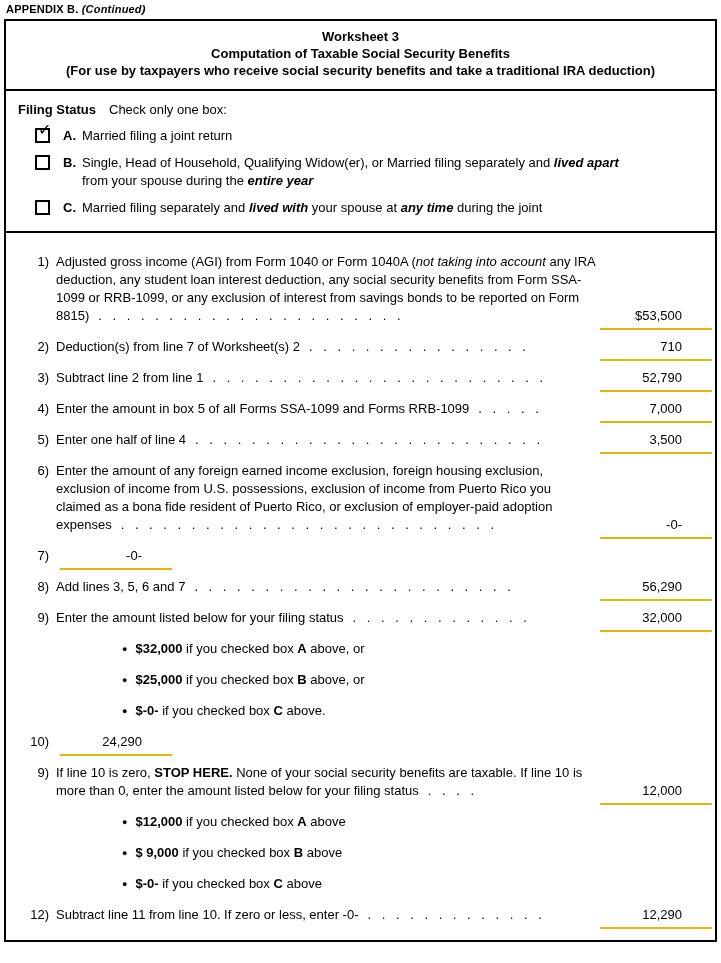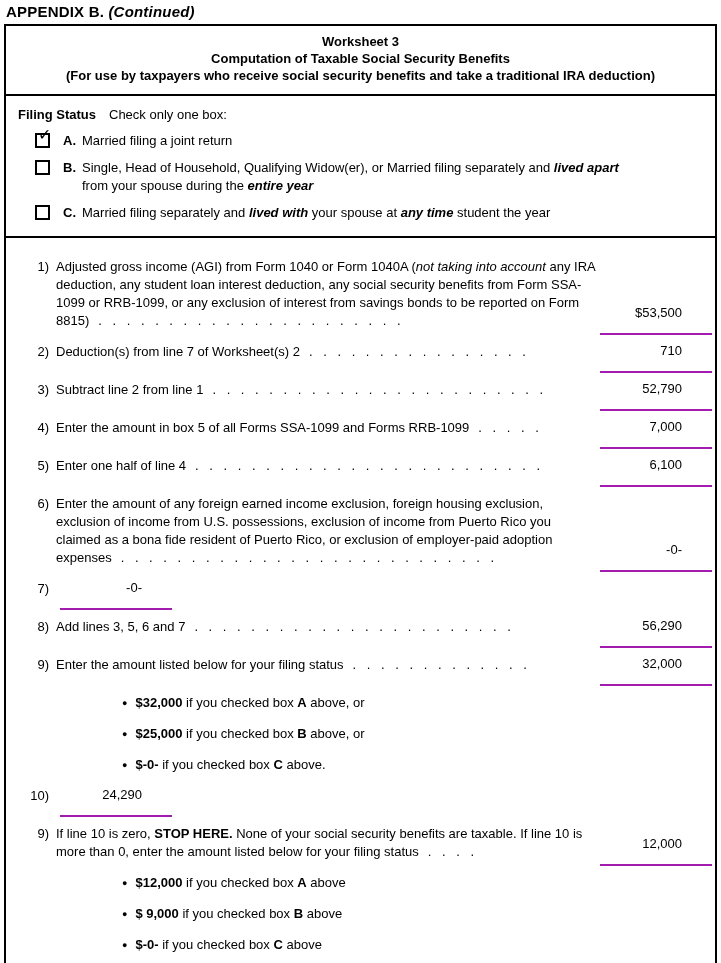--- a/index.html
+++ b/index.html
@@ -4,21 +4,21 @@
 <style>
   * { box-sizing: border-box; }
   html, body { margin: 0; padding: 0; }
   body {
     width: 721px; height: 963px;
     background: #fff; color: #000;
     font-family: "Liberation Sans", sans-serif;
     font-size: 13px;
   }
   .appendix-title {
-    font-size: 15px; font-weight: bold;
+    font-size: 11px; font-weight: bold;
     padding: 3px 0 4px 6px;
     letter-spacing: 0.2px;
   }
   .appendix-title .cont { font-style: italic; }
 
   .worksheet-box {
     margin: 0 4px;
     border: 2px solid #000;
   }
   .box-header {
@@ -51,22 +51,22 @@
 
   .items { padding: 20px 0 16px; }
   .item { display: flex; align-items: flex-start; margin-top: 13px; }
   .item:first-child { margin-top: 0; }
   .num { flex: none; width: 50px; padding-right: 7px; text-align: right; line-height: 18px; }
   .text { width: 540px; line-height: 18px; }
   .leader { padding-left: 9px; word-spacing: 7px; white-space: normal; }
   .amount {
     flex: none; width: 112px; margin-left: 4px;
     align-self: flex-end; margin-bottom: -5px;
-    border-bottom: 2px solid #a21caf;
-    text-align: right; padding: 0 30px 12px 0;
+    border-bottom: 2px solid #eab308;
+    text-align: right; padding: 0 30px 4px 0;
     line-height: 16px;
   }
   .bullet .text { padding-left: 66px; }
   .bullet-glyph { font-size: 9px; margin-right: 8px; vertical-align: 1px; }
 
   .seg-r { font-weight: normal; font-style: normal; }
   .seg-b { font-weight: bold; }
   .seg-i { font-style: italic; }
   .seg-bi { font-weight: bold; font-style: italic; text-align: right; }
 </style>
@@ -102,21 +102,21 @@
         </span>
       <span class="opt-letter">B.</span>
       <span class="opt-text"><span class="seg-r">Single, Head of Household, Qualifying Widow(er), or Married filing separately and </span><span class="seg-bi">lived apart</span><span class="seg-r"> from your spouse during the </span><span class="seg-bi">entire year</span></span>
     </div>
 
     <div class="option">
       <span class="cb">
           <span class="check"></span>
         </span>
       <span class="opt-letter">C.</span>
-      <span class="opt-text"><span class="seg-r">Married filing separately and </span><span class="seg-bi">lived with</span><span class="seg-r"> your spouse at </span><span class="seg-bi">any time</span><span class="seg-r"> student the year</span></span>
+      <span class="opt-text"><span class="seg-r">Married filing separately and </span><span class="seg-bi">lived with</span><span class="seg-r"> your spouse at </span><span class="seg-bi">any time</span><span class="seg-r"> during the joint</span></span>
     </div>
   </div>
 
   <div class="items">
 
     <div class="item">
       <div class="num">1)</div>
       <div class="text"><span><span class="seg-r">Adjusted gross income (AGI) from Form 1040 or Form 1040A (</span><span class="seg-i">not taking into account</span><span class="seg-r"> any IRA deduction, any student loan interest deduction, any social security benefits from Form SSA-1099 or RRB-1099, or any exclusion of interest from savings bonds to be reported on Form 8815)</span></span><span class="leader">. . . . . . . . . . . . . . . . . . . . . .</span></div>
       <div class="amount"><span>$53,500</span></div>
     </div>
@@ -135,21 +135,21 @@
 
     <div class="item">
       <div class="num">4)</div>
       <div class="text"><span><span class="seg-r">Enter the amount in box 5 of all Forms SSA-1099 and Forms RRB-1099</span></span><span class="leader">. . . . .</span></div>
       <div class="amount"><span>7,000</span></div>
     </div>
 
     <div class="item">
       <div class="num">5)</div>
       <div class="text"><span><span class="seg-r">Enter one half of line 4</span></span><span class="leader">. . . . . . . . . . . . . . . . . . . . . . . . .</span></div>
-      <div class="amount"><span>6,100</span></div>
+      <div class="amount"><span>3,500</span></div>
     </div>
 
     <div class="item">
       <div class="num">6)</div>
       <div class="text"><span><span class="seg-r">Enter the amount of any foreign earned income exclusion, foreign housing exclusion, exclusion of income from U.S. possessions, exclusion of income from Puerto Rico you claimed as a bona fide resident of Puerto Rico, or exclusion of employer-paid adoption expenses</span></span><span class="leader">. . . . . . . . . . . . . . . . . . . . . . . . . . .</span></div>
       <div class="amount"><span>-0-</span></div>
     </div>
 
     <div class="item">
       <div class="num">7)</div>

